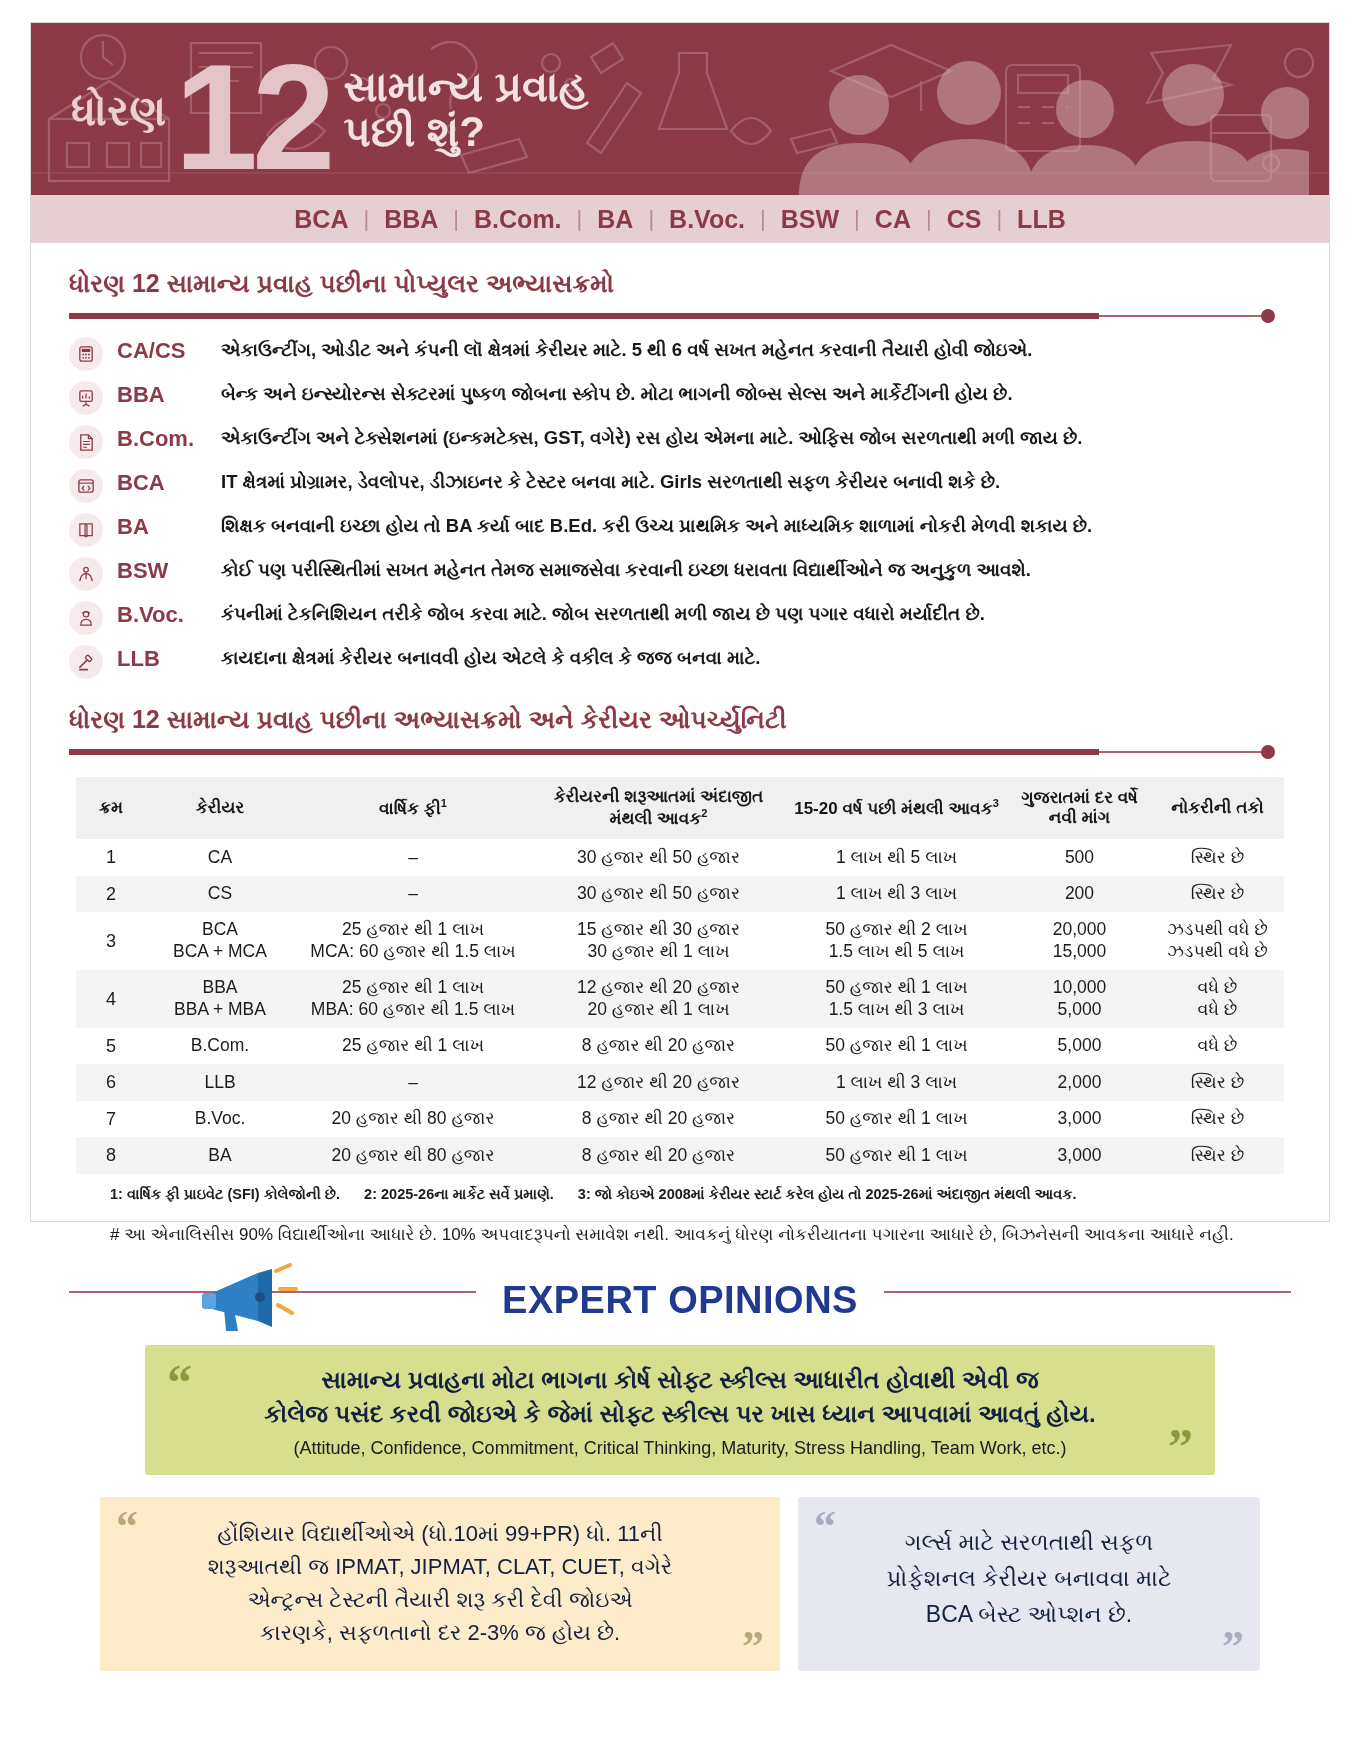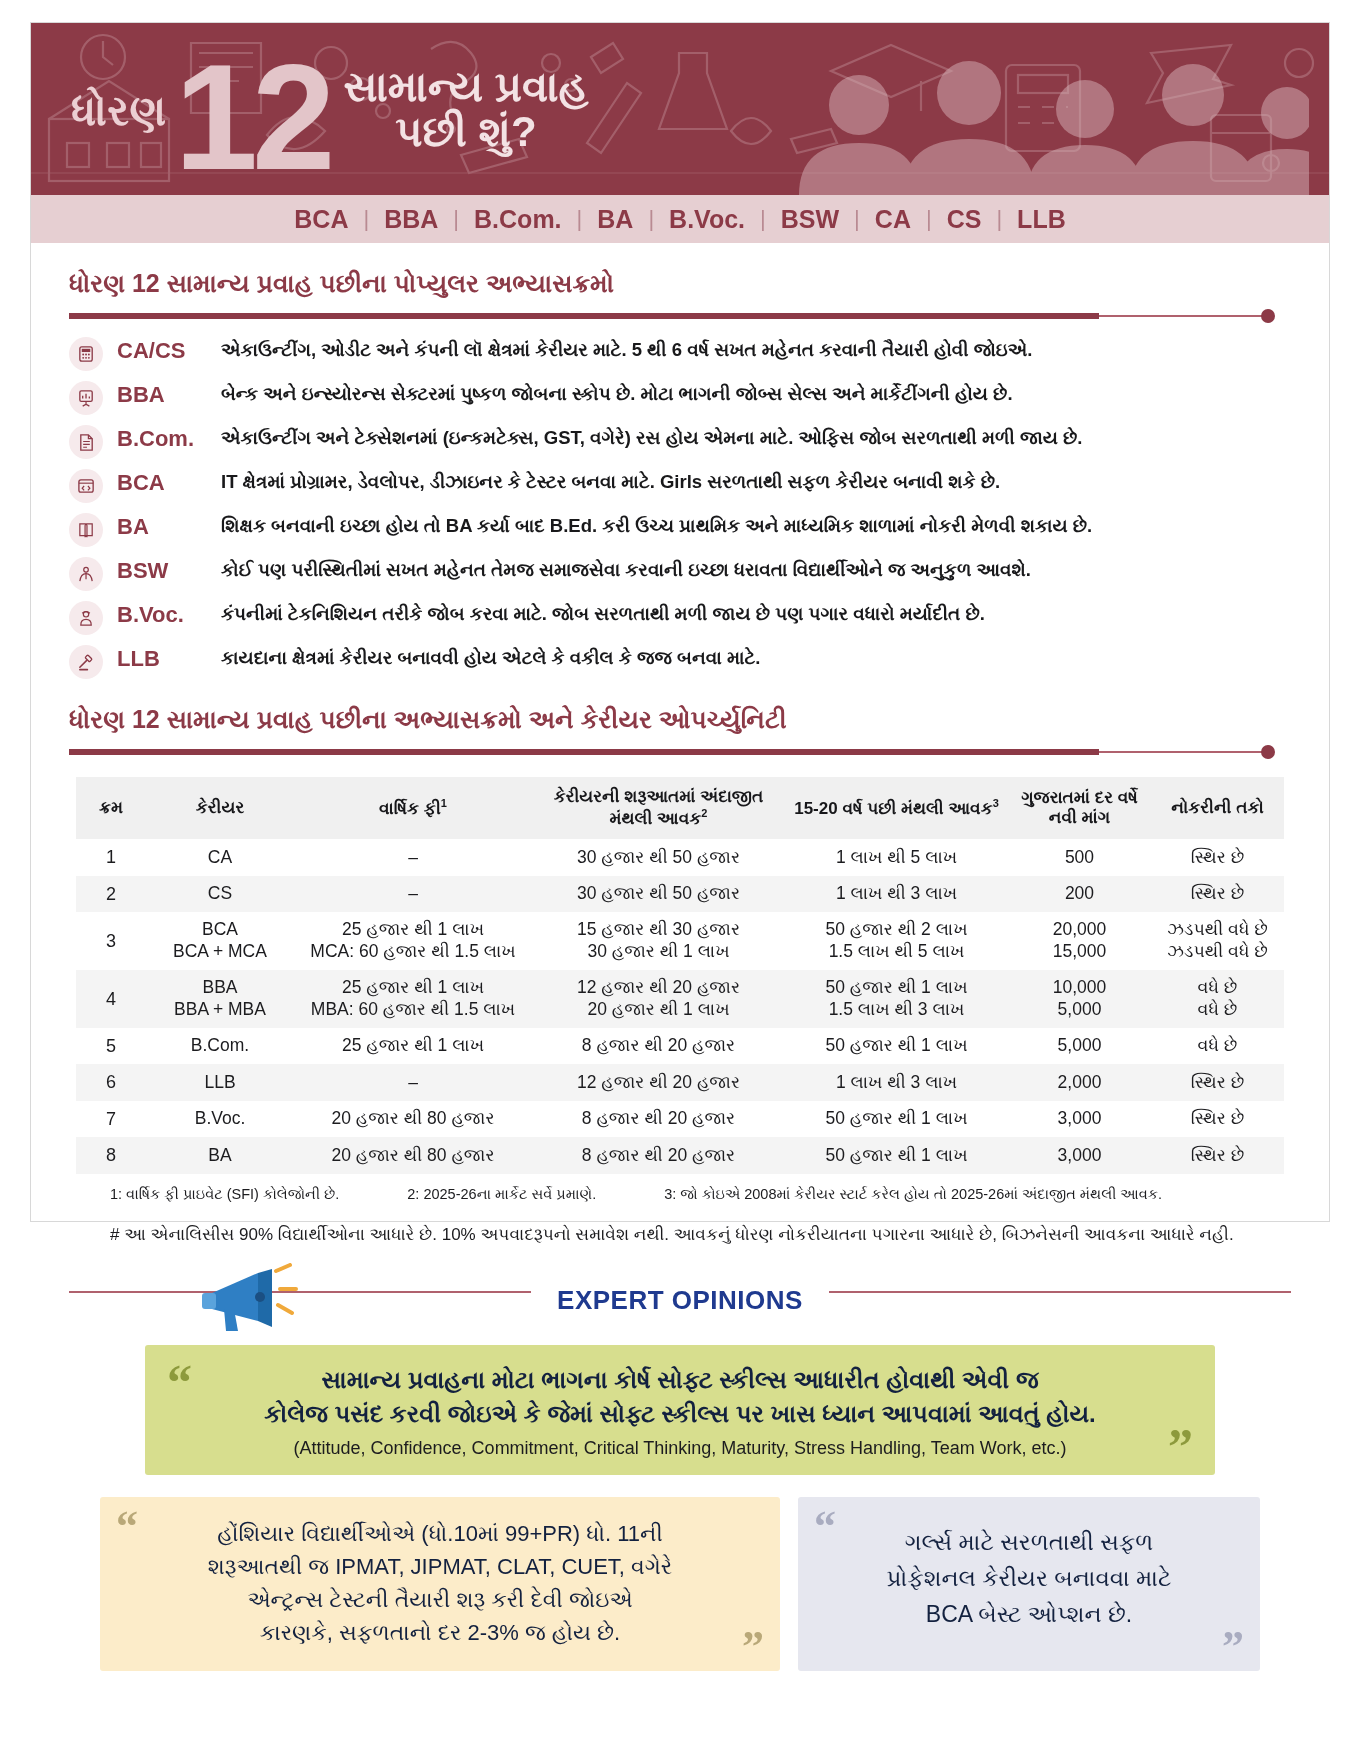--- a/index.html
+++ b/index.html
@@ -14,21 +14,21 @@
   .hero{background:#8c3a47;}
   .hero-pattern{position:absolute;inset:0;opacity:.26;}
   .hero-inner{position:relative;height:100%;display:flex;align-items:center;padding-left:40px;
               box-sizing:border-box;}
   .hero-dhoran{color:#eccfd3;font-size:42px;font-weight:bold;letter-spacing:.5px;
                margin-right:6px;margin-top:4px;}
   .hero-12{color:#e3c5c9;font-size:150px;font-weight:bold;line-height:.82;letter-spacing:-6px;
            margin:0 8px 0 2px;position:relative;top:8px;}
   .hero-right{display:flex;flex-direction:column;justify-content:center;margin-left:6px;}
   .hero-l1{color:#f3e2e4;font-size:42px;font-weight:bold;line-height:1.08;}
-  .hero-l2{color:#f3e2e4;font-size:42px;font-weight:bold;line-height:1.08;text-align:center;}
+  .hero-l2{color:#f3e2e4;font-size:42px;font-weight:bold;line-height:1.08;}
   .heads{position:absolute;right:20px;top:30px;width:520px;height:142px;opacity:.55;}
 
   .coursestrip{width:1298px;height:48px;background:#e6cfd2;display:flex;align-items:center;
                justify-content:center;}
   .coursestrip .ci{color:#8c3a47;font-size:25px;font-weight:bold;padding:0 1px;}
   .coursestrip .sep{color:#b98a92;font-size:22px;font-weight:normal;padding:0 14px;}
 
   
   .sec{padding:0 38px;}
   .sec-title{color:#8c3a47;font-size:25px;font-weight:bold;margin:26px 0 0 0;}
@@ -53,29 +53,29 @@
           text-align:center;line-height:1.2;border:none;vertical-align:middle;}
   .tbl td{font-size:17.5px;color:#1c1c1f;text-align:center;padding:7px 4px;line-height:1.25;
           border:none;vertical-align:middle;}
   .tbl tr.alt td{background:#f4f4f4;}
   .tbl td.num{font-size:18px;}
   .tbl .sub{font-size:11px;vertical-align:super;}
   .c1{width:62px;} .c2{width:140px;} .c3{width:230px;} .c4{width:245px;}
   .c5{width:215px;} .c6{width:135px;} .c7{width:125px;}
 
   .notes{width:1140px;margin:10px auto 0 auto;}
-  .noteline{display:flex;gap:68px;font-size:14.5px;color:#1c1c1f;font-weight:normal;
+  .noteline{display:flex;gap:24px;font-size:14.5px;color:#1c1c1f;font-weight:bold;
             line-height:1.5;}
   .noteline2{font-size:17px;color:#1c1c1f;font-weight:normal;line-height:1.5;margin-top:16px;}
 
   
   .eo-wrap{position:relative;margin-top:22px;padding:0 38px;}
   .eo-line{position:absolute;left:38px;right:38px;top:22px;height:2px;background:#b0616d;}
   .eo-bar{position:relative;display:flex;align-items:center;justify-content:center;height:62px;}
-  .eo-title{position:relative;background:#fff;padding:0 26px;color:#1f3a8f;font-size:26px;
+  .eo-title{position:relative;background:#fff;padding:0 26px;color:#1f3a8f;font-size:38px;
             font-weight:bold;letter-spacing:.5px;}
   .mega{position:absolute;left:125px;top:-6px;width:120px;height:72px;}
 
   .quote-big{width:1070px;margin:14px auto 0 auto;background:#d7de8e;border-radius:3px;
              padding:18px 56px 16px 56px;box-sizing:border-box;position:relative;text-align:center;}
   .quote-big .ql{position:absolute;left:22px;top:12px;color:#8d9a3c;font-size:50px;
                  font-weight:bold;line-height:1;font-family:"Liberation Serif",serif;}
   .quote-big .qr{position:absolute;right:22px;bottom:4px;color:#8d9a3c;font-size:50px;
                  font-weight:bold;line-height:1;font-family:"Liberation Serif",serif;}
   .qb-l1,.qb-l2{color:#13213f;font-size:24px;font-weight:bold;line-height:1.42;}

